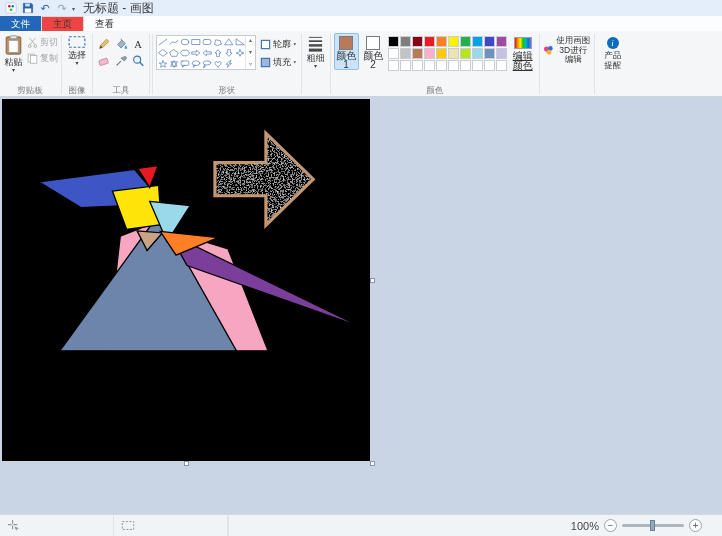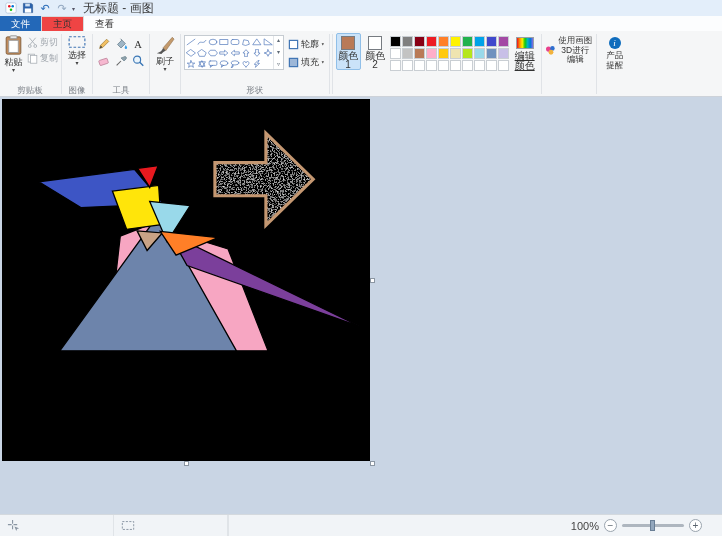--- a/index.html
+++ b/index.html
@@ -204,33 +204,20 @@
                 <circle cx="7" cy="6.5" r="4" fill="#eaf4fb" stroke="#3a76b5" stroke-width="1.3"></circle>
                 <path d="M10 9.5 L14 13.5" stroke="#3a76b5" stroke-width="1.6" fill="none"></path>
               </svg>
             </div>
           </div>
       </div>
       <div class="rgroup-label">工具</div>
     </div>
     <div class="vsep"></div>
 
-    <div class="rgroup">
-      <div class="rgroup-content">
-        <div class="bigbtn">
-          <svg viewBox="0 0 22 22" width="20" height="20">
-              <path d="M2 20 C6 19 8 17 9 14 L12 17 C10 18 8.5 19 7 21 Z" fill="#555"></path>
-              <path d="M9 14 L19 2.5 L21 4.5 L12 17 Z" fill="#c49a6c" stroke="#8a6a44" stroke-width="0.6"></path>
-            </svg>
-          <span class="blabel">刷子</span>
-          <span class="caret">▾</span>
-        </div>
-      </div>
-      <div class="rgroup-label"></div>
-    </div>
     <div class="vsep"></div>
 
     <div class="rgroup">
       <div class="rgroup-content">
         <div class="shapes-box">
           <div class="shapes-grid">
               <div class="shapecell">
                 <svg viewBox="0 0 18 14" fill="none" stroke="#4a72b8" stroke-width="1.2" stroke-linejoin="round" stroke-linecap="round">
                   <path d="M2 12 L16 2"></path>
                 </svg>
@@ -371,20 +358,35 @@
               </svg>
             <span>填充</span>
             <span class="caret">▾</span>
           </div>
         </div>
       </div>
       <div class="rgroup-label">形状</div>
     </div>
     <div class="vsep"></div>
 
+    <div class="rgroup">
+      <div class="rgroup-content">
+        <div class="bigbtn">
+          <svg viewBox="0 0 18 18" width="17" height="17">
+              <line x1="2" y1="2.5" x2="16" y2="2.5" stroke="#4a4a4a" stroke-width="1"></line>
+              <line x1="2" y1="6.5" x2="16" y2="6.5" stroke="#4a4a4a" stroke-width="1.8"></line>
+              <line x1="2" y1="11" x2="16" y2="11" stroke="#4a4a4a" stroke-width="2.6"></line>
+              <line x1="2" y1="16" x2="16" y2="16" stroke="#4a4a4a" stroke-width="3.2"></line>
+            </svg>
+          <span class="blabel">粗细</span>
+          <span class="caret">▾</span>
+        </div>
+      </div>
+      <div class="rgroup-label"></div>
+    </div>
     <div class="vsep"></div>
 
     <div class="rgroup">
       <div class="rgroup-content">
         <div class="swatchbtn selected">
           <span class="swatch" style="background: rgb(185, 122, 87);"></span>
           <span class="slabel">颜色1</span>
         </div>
         <div class="swatchbtn">
           <span class="swatch" style="background: rgb(255, 255, 255);"></span>
@@ -420,20 +422,21 @@
             <div class="pcell" style="background: rgb(255, 255, 255);"></div>
             <div class="pcell" style="background: rgb(255, 255, 255);"></div>
             <div class="pcell" style="background: rgb(255, 255, 255);"></div>
             <div class="pcell" style="background: rgb(255, 255, 255);"></div>
           </div>
         <div class="editbtn">
           <span class="rainbow"></span>
           <span class="wrap2">编辑颜色</span>
         </div>
       </div>
+      <div class="rgroup-label">颜色</div>
     </div>
     <div class="vsep"></div>
 
     <div class="rgroup">
       <div class="rgroup-content">
         <div class="p3dbtn">
           <svg viewBox="0 0 16 16" width="15" height="15">
               <circle cx="5" cy="6" r="3.6" fill="#e8418c"></circle>
               <circle cx="10.5" cy="5" r="3.2" fill="#2f6fd0"></circle>
               <circle cx="8.5" cy="10.5" r="3.4" fill="#f2b33d"></circle>

